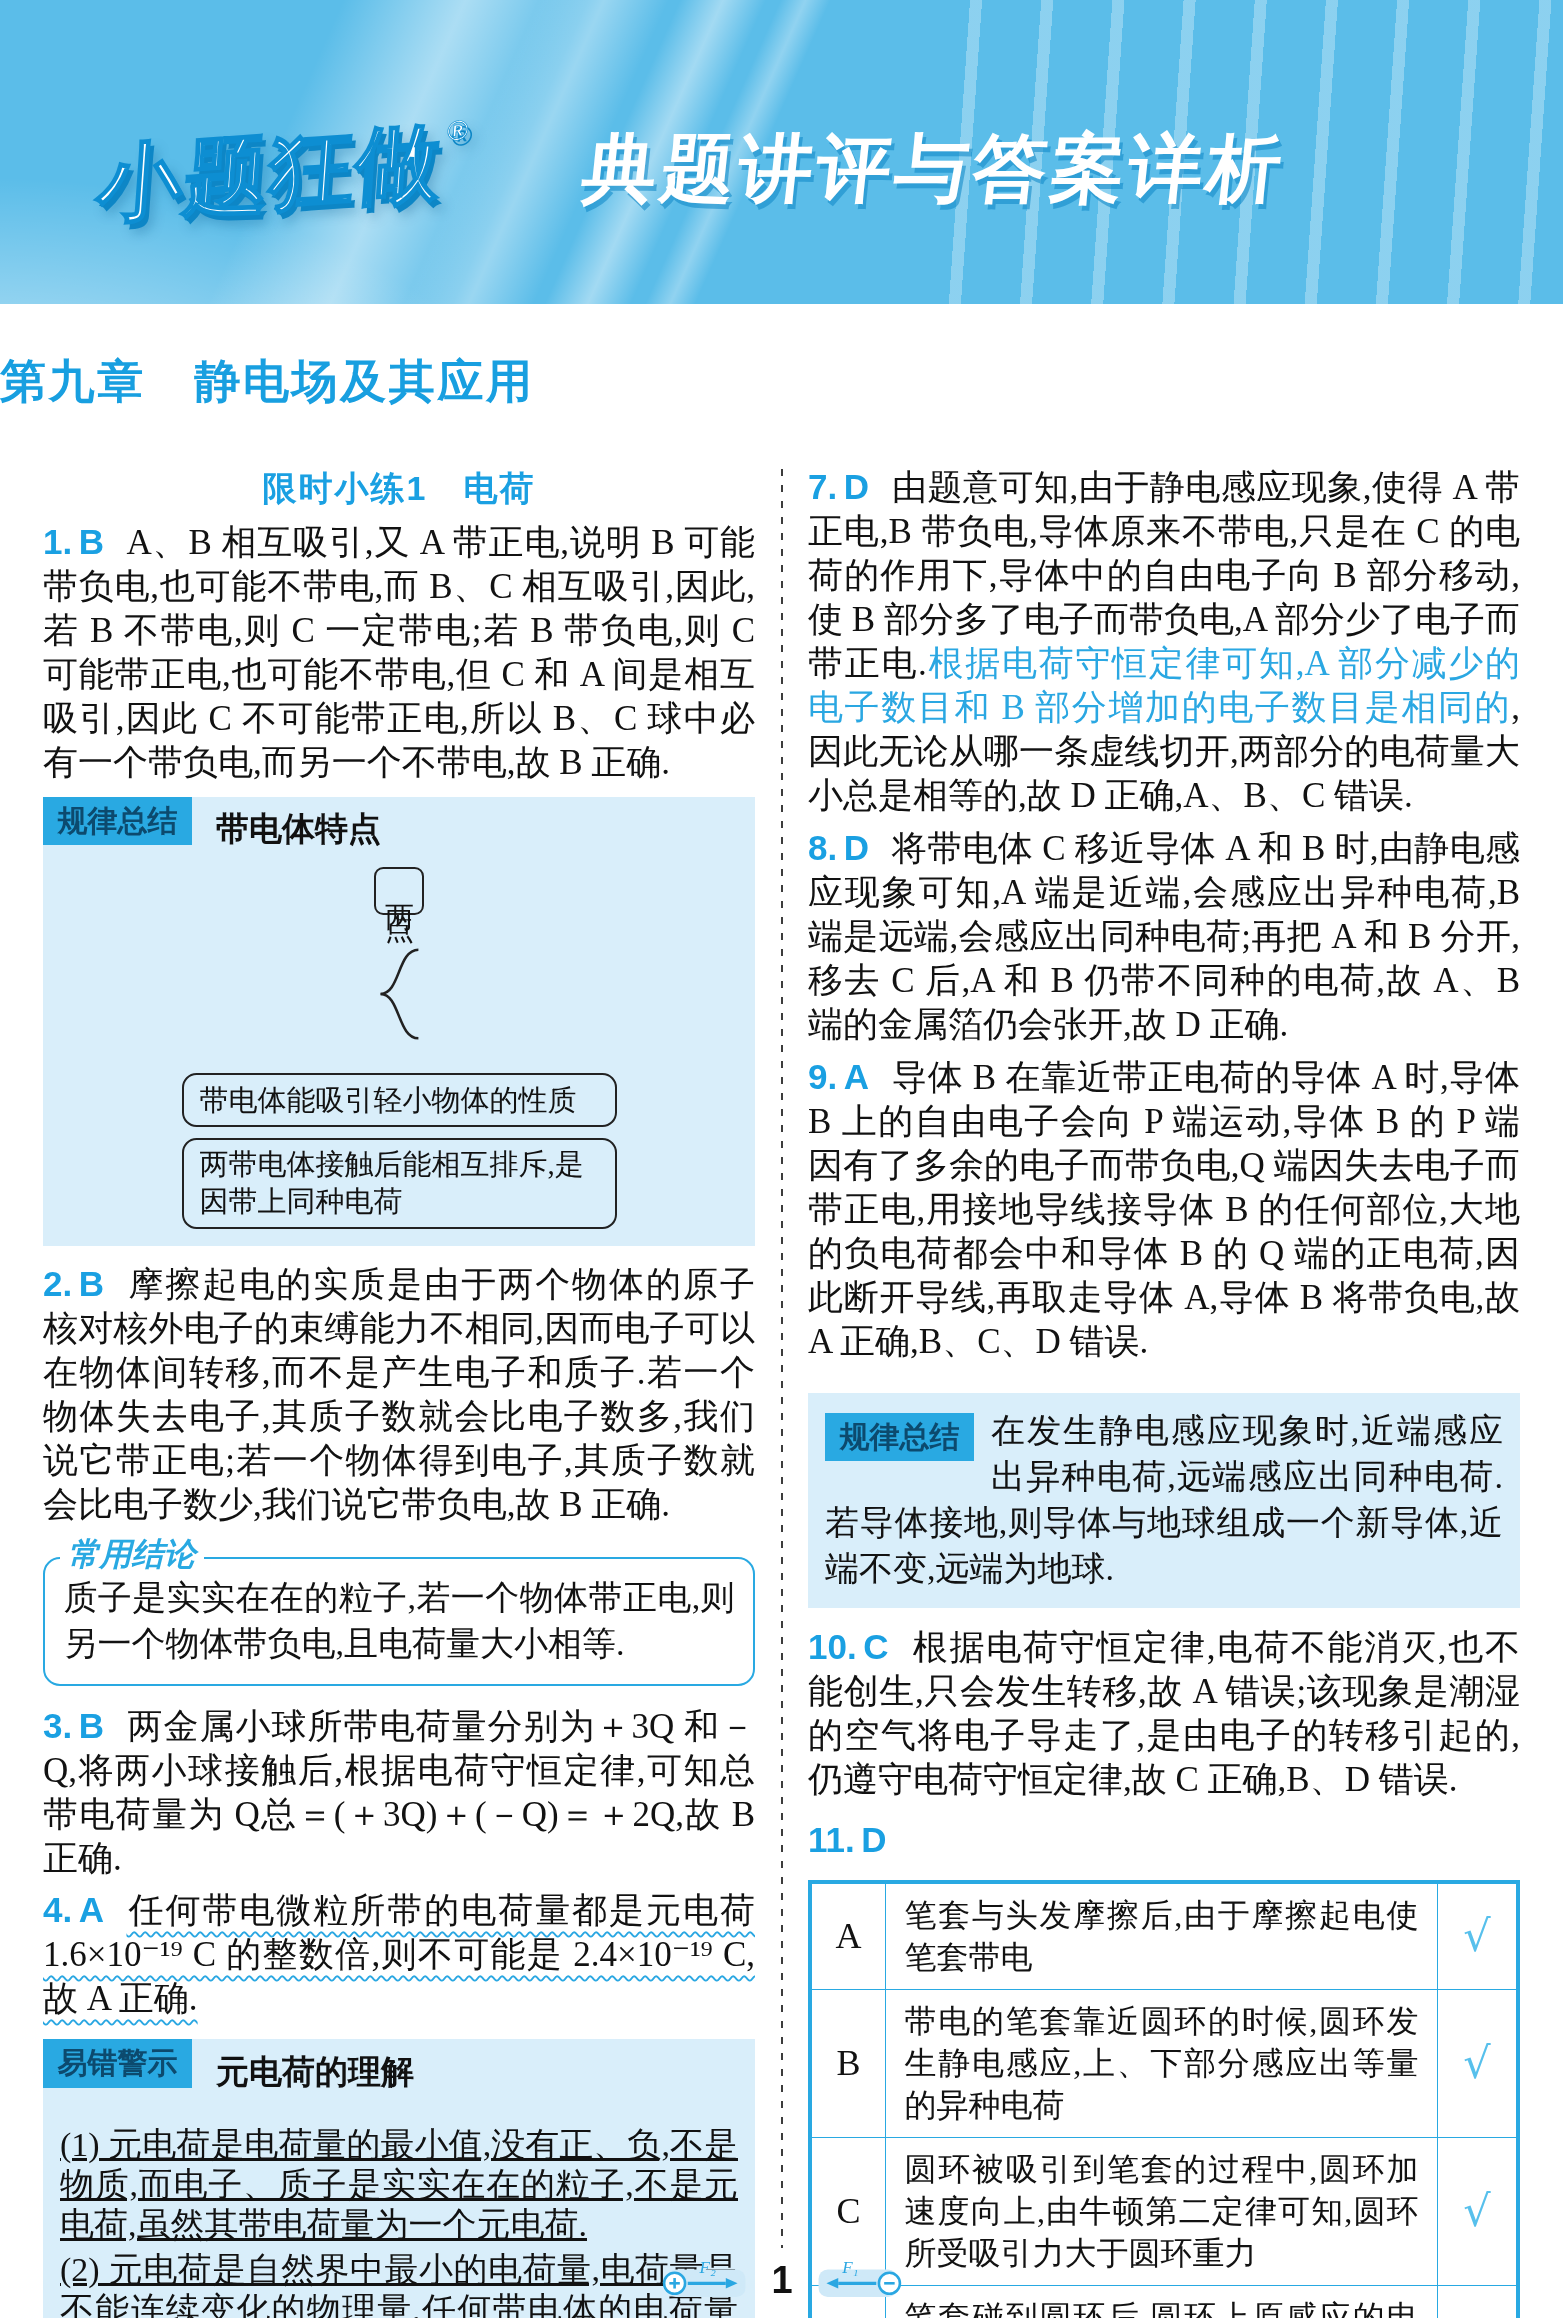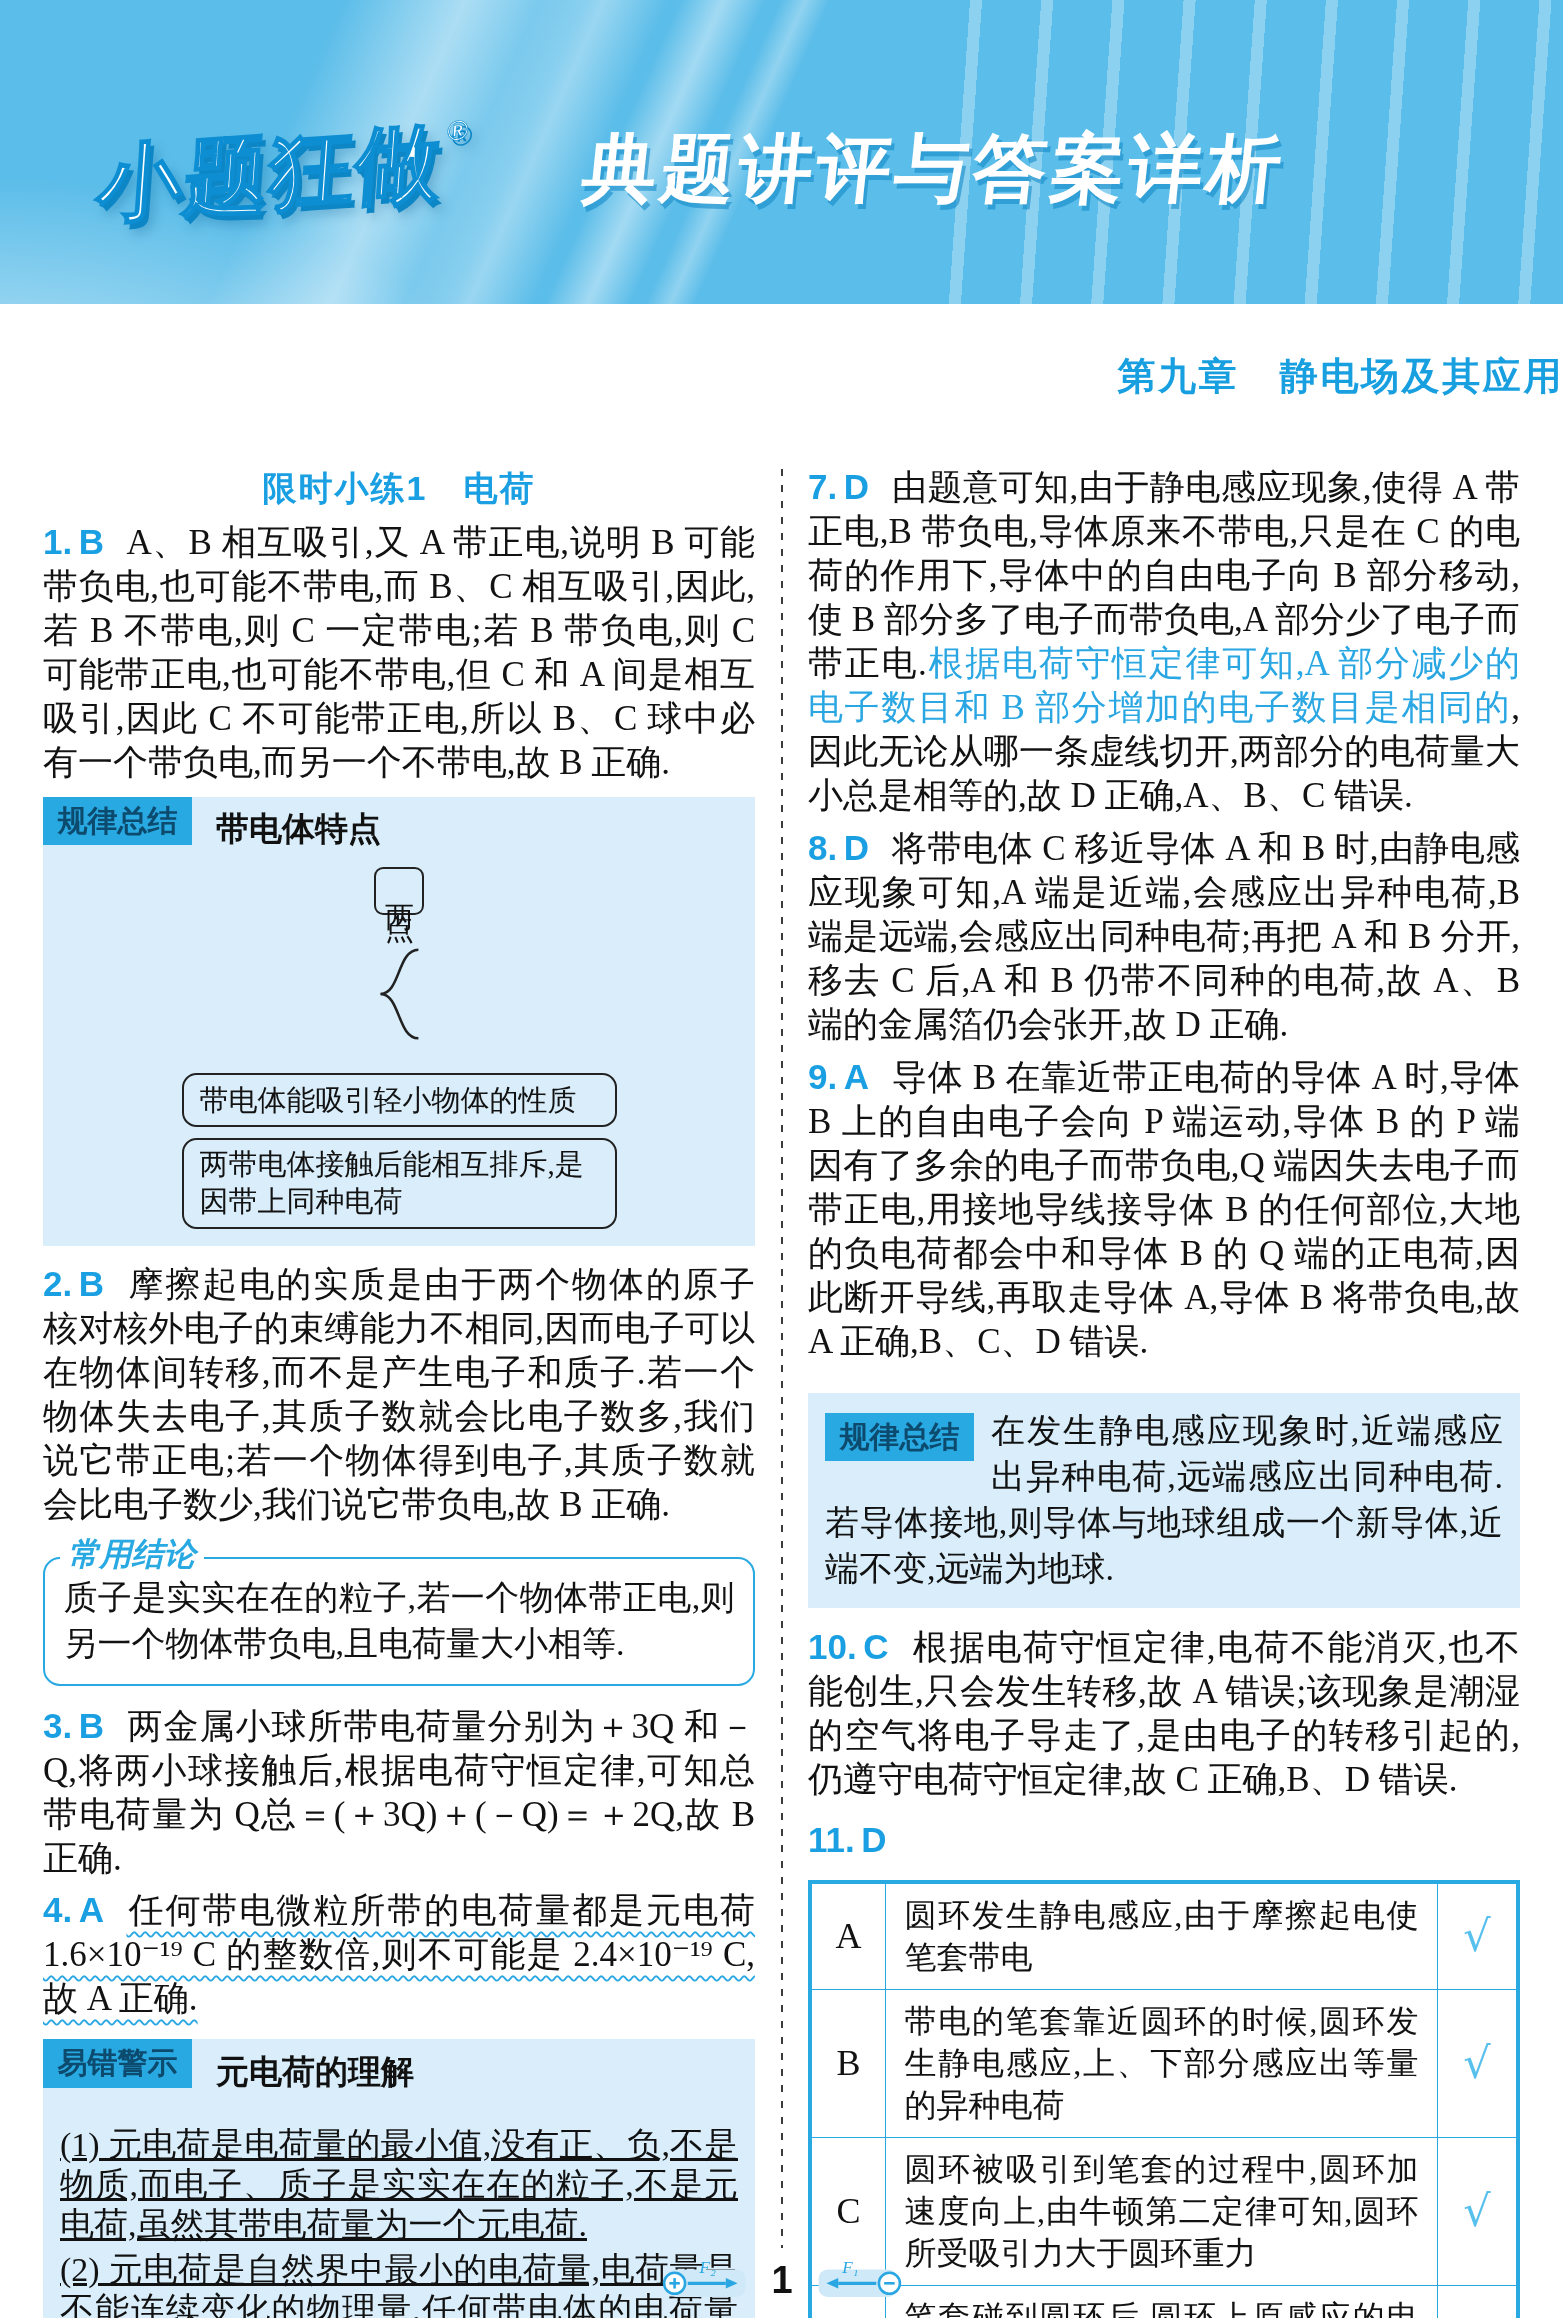--- a/index.html
+++ b/index.html
@@ -36,23 +36,23 @@
   }
   .logo .reg{font-size:28px;-webkit-text-stroke:0.7px #0d8ed2;position:relative;top:-49px;left:4px;}
   .header-title{
     position:absolute;left:583px;top:132px;
     font-family:"Liberation Sans","DejaVu Sans",sans-serif;font-weight:900;font-size:74px;line-height:1;
     color:#ffffff;letter-spacing:4px;transform:skewX(-6deg);
     text-shadow:3.3px 4.6px 0 rgba(13,134,198,.55);
   }
   
   .chapter-title{
-    position:absolute;left:0;top:351px;width:1564px;text-align:right;
+    position:absolute;left:0;top:351px;width:1564px;text-align:left;
     font-family:"Liberation Sans","DejaVu Sans",sans-serif;font-weight:800;
-    font-size:38px;color:#189fe0;letter-spacing:2.6px;
+    font-size:46px;color:#189fe0;letter-spacing:2.6px;
   }
   
   .col{position:absolute;width:712px;}
   .col-left{left:43px;top:468px;}
   .col-right{left:808px;top:465px;}
   .divider{position:absolute;left:781px;top:469px;width:2px;height:1779px;
     background:repeating-linear-gradient(to bottom,#3c3c3c 0 7.2px,transparent 7.2px 16px);}
   .section-title{
     text-align:center;font-family:"Liberation Sans","DejaVu Sans",sans-serif;
     font-weight:800;font-size:34px;color:#1aa0e2;letter-spacing:2px;
@@ -203,21 +203,21 @@
   </div>
 
   <div class="answer" style="margin-bottom:16px;"><span class="qnum">10.</span><span class="qans">C</span><span>根据电荷守恒定律,电荷不能消灭,也不能创生,只会发生转移,故 A 错误;该现象是潮湿的空气将电子导走了,是由电子的转移引起的,仍遵守电荷守恒定律,故 C 正确,B、D 错误.</span></div>
 
   <div class="answer" style="margin-bottom:0;"><span class="qnum">11.</span><span class="qans">D</span></div>
 
   <table class="vtable">
     <tbody>
         <tr>
       <td class="opt-cell">A</td>
-      <td class="desc-cell">圆环发生静电感应,由于摩擦起电使笔套带电</td>
+      <td class="desc-cell">笔套与头发摩擦后,由于摩擦起电使笔套带电</td>
       <td class="verdict-cell">√</td>
     </tr>
     <tr>
       <td class="opt-cell">B</td>
       <td class="desc-cell">带电的笔套靠近圆环的时候,圆环发生静电感应,上、下部分感应出等量的异种电荷</td>
       <td class="verdict-cell">√</td>
     </tr>
     <tr>
       <td class="opt-cell">C</td>
       <td class="desc-cell">圆环被吸引到笔套的过程中,圆环加速度向上,由牛顿第二定律可知,圆环所受吸引力大于圆环重力</td>

